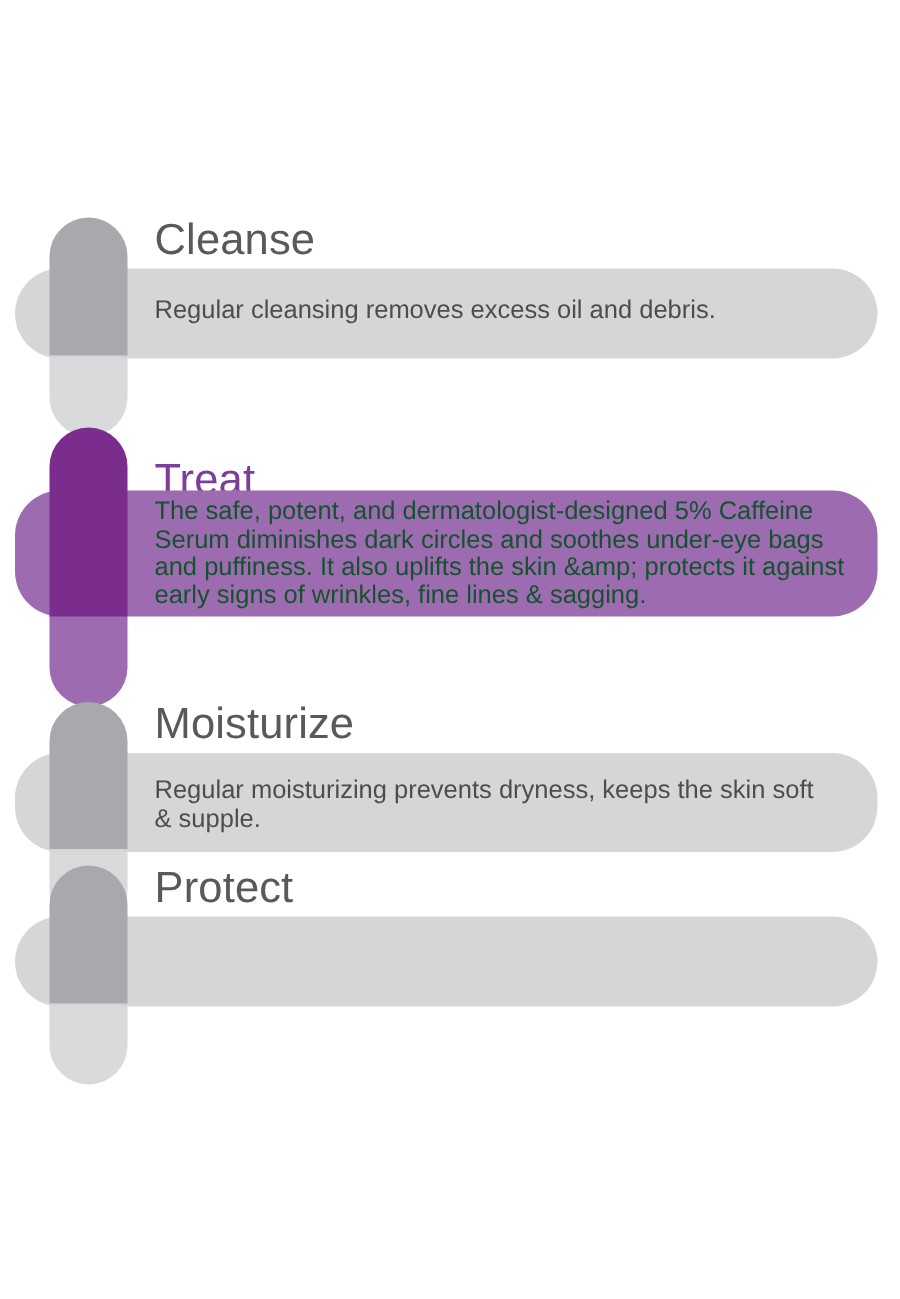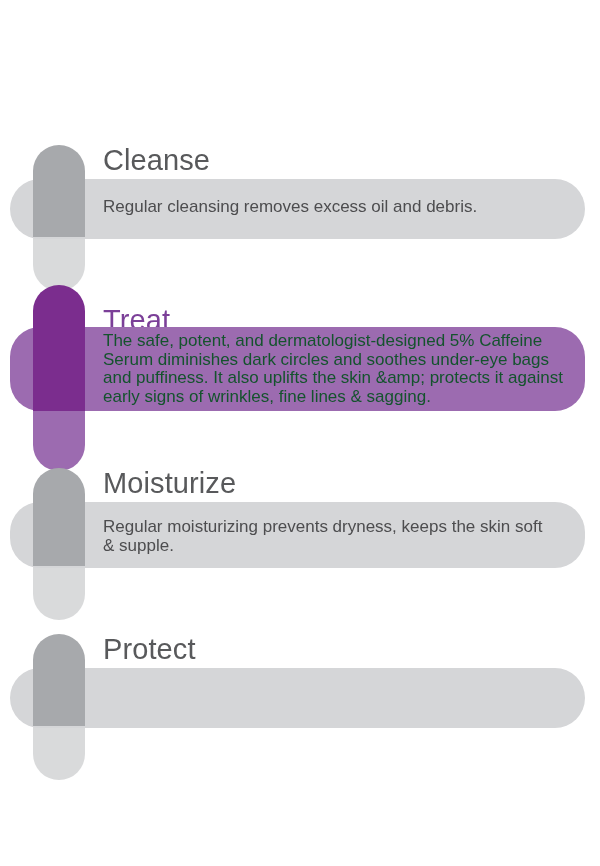--- a/index.html
+++ b/index.html
@@ -135,21 +135,21 @@
   
   #step-3            { top: 466px; height: 128px; }
   #step-3 .step-heading { top: 0px; text-align: center; }
   #step-3 .badge        { top: 2px;  height: 98px; }
   #step-3 .badge-tail   { top: 40px; height: 114px; }
   #step-3 .step-bar     { top: 36px; height: 66px; }
   #step-3 .badge-number { top: 41px; }
   #step-3 .step-body    { top: 51px; }
 
   
-  #step-4            { top: 632px; height: 118px; }
+  #step-4            { top: 575px; height: 118px; }
   #step-4 .step-heading { top: 0px; }
   #step-4 .badge        { top: 2px;  height: 92px; }
   #step-4 .badge-tail   { top: 40px; height: 108px; }
   #step-4 .step-bar     { top: 36px; height: 60px; }
   #step-4 .badge-number { top: 38px; }
   #step-4 .step-body    { top: 54px; }
 </style>
 </head>
 <body>
 

